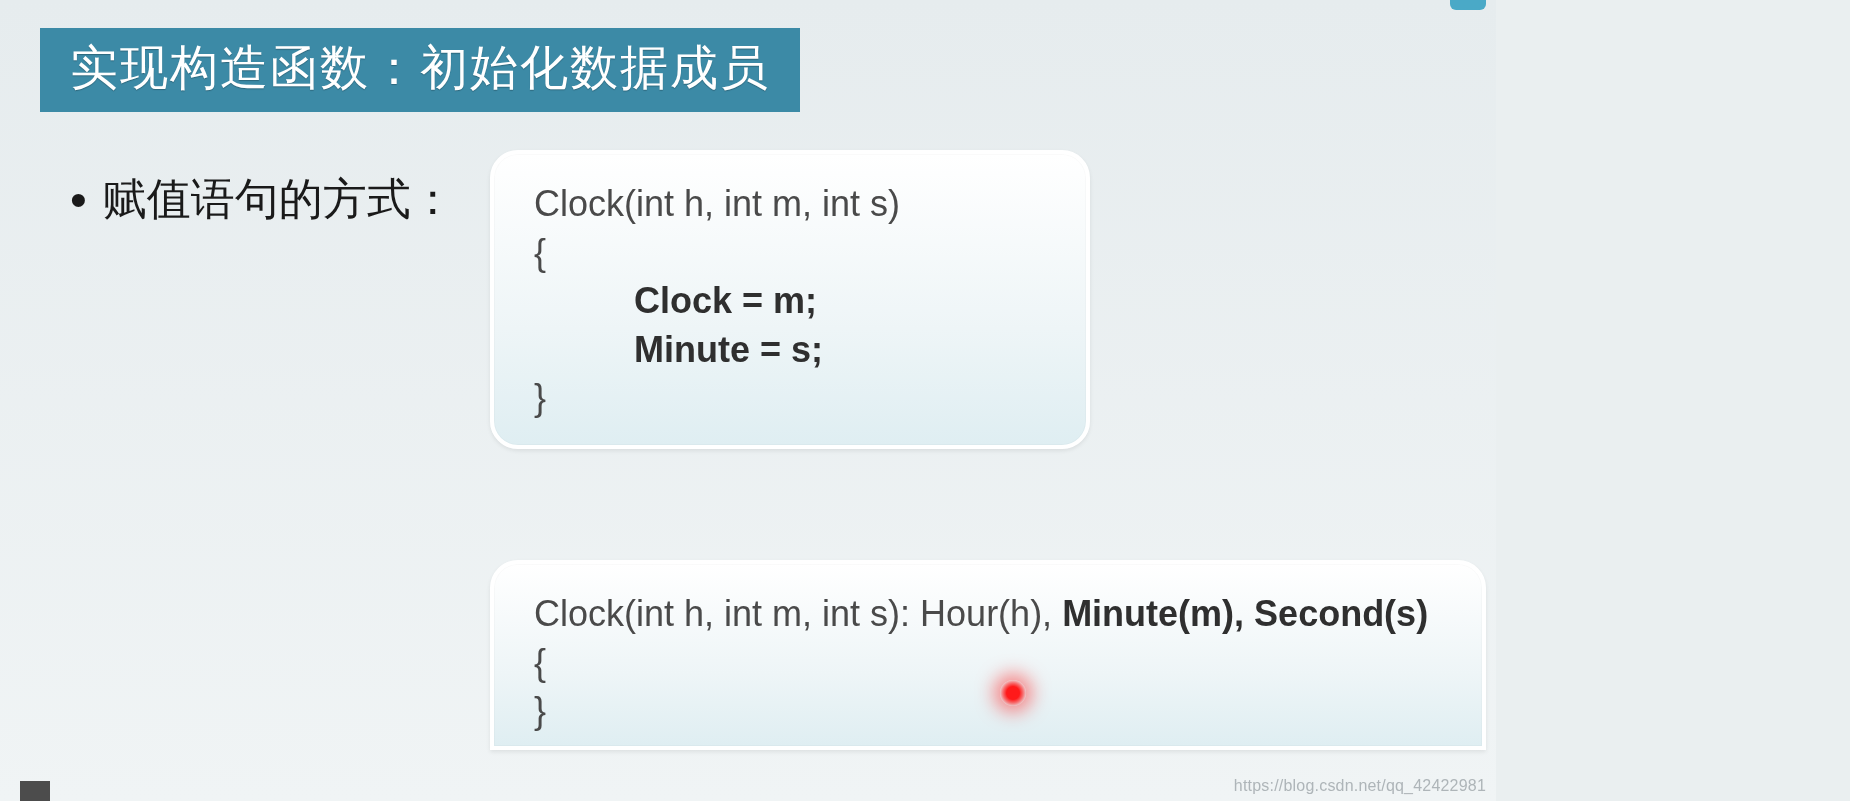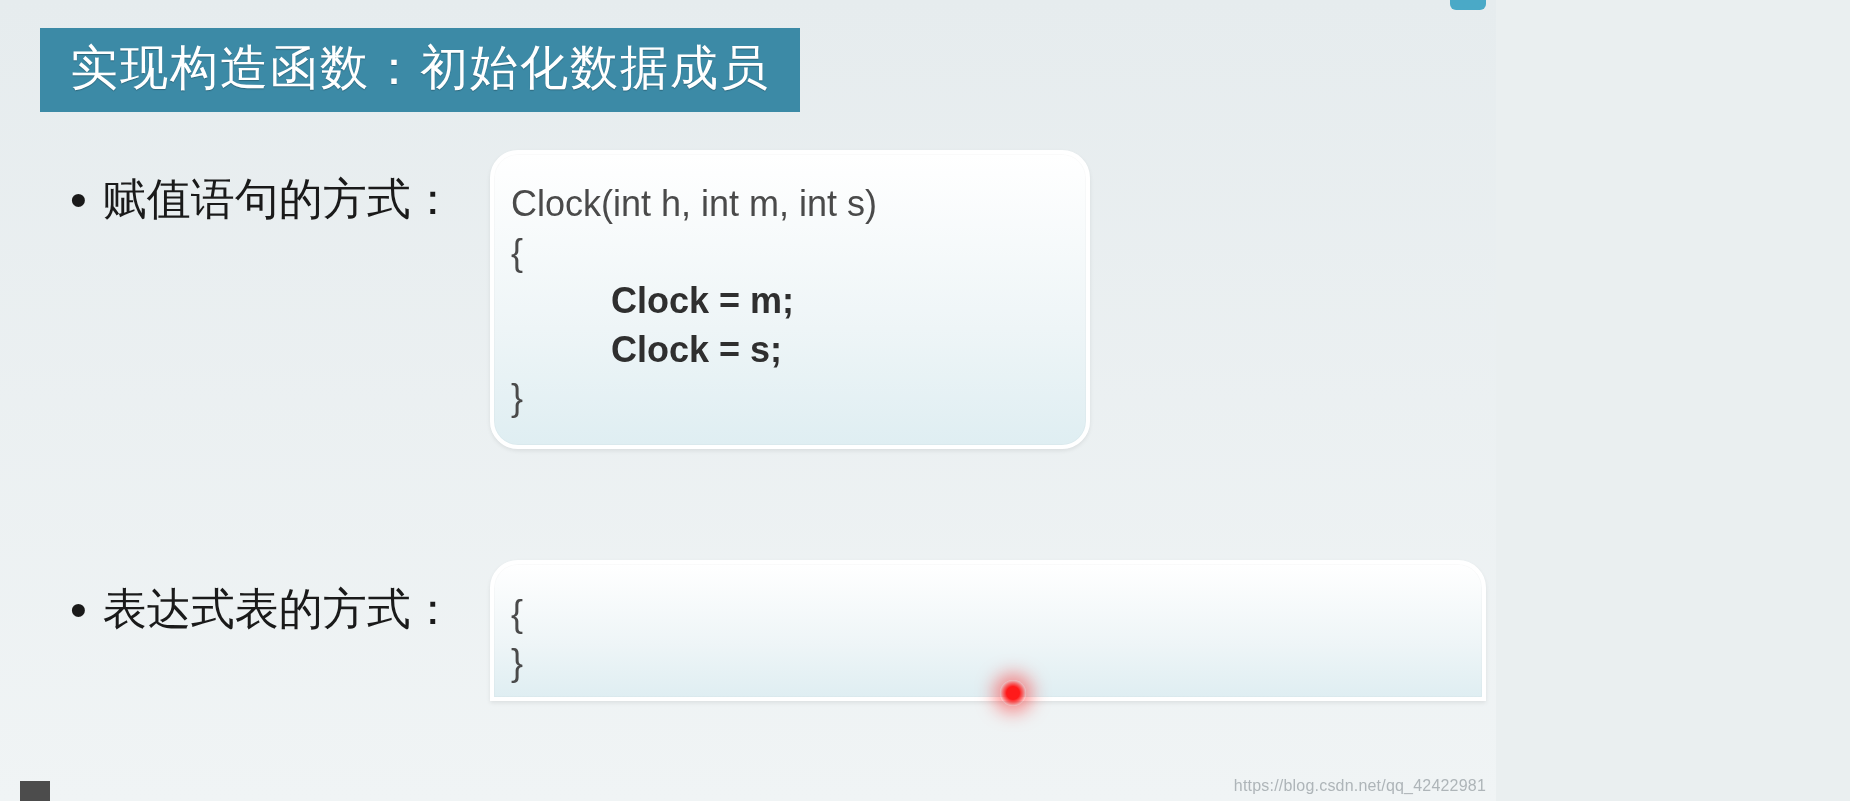--- a/index.html
+++ b/index.html
@@ -58,21 +58,21 @@
     font-size: 48px;
     margin-right: 16px;
     color: #1a1a1a;
   }
   .code-box {
     position: absolute;
     background: linear-gradient(180deg, #ffffff 0%, #eef5f7 60%, #dfeef2 100%);
     border: 4px solid #ffffff;
     border-radius: 28px;
     box-shadow: 0 2px 4px rgba(0,0,0,0.08), inset 0 0 0 1px rgba(0,0,0,0.02);
-    padding: 26px 40px 22px 17px;
+    padding: 26px 40px 22px 40px;
     box-sizing: border-box;
   }
   .code-box.box1 {
     left: 490px;
     top: 150px;
     width: 600px;
   }
   .code-box.box2 {
     left: 490px;
     top: 560px;
@@ -144,29 +144,27 @@
   <div class="title-banner">实现构造函数：初始化数据成员</div>
 
   <div class="bullet-row row1">
     <div class="bullet">赋值语句的方式：</div>
   </div>
 
   <div class="code-box box1">
     <div class="code-line">Clock(int h, int m, int s)</div>
     <div class="code-line">{</div>
     <div class="code-line code-strong">          Clock = m;</div>
-    <div class="code-line code-strong">          Clock = s;</div>
+    <div class="code-line code-strong">          Minute = s;</div>
     <div class="code-line">}</div>
   </div>
 
-  <div class="bullet-row row2">
-    <div class="bullet">表达式表的方式：</div>
-  </div>
 
   <div class="code-box box2">
+    <div class="code-line"><span>Clock(int h, int m, int s): Hour(h), </span><span class="code-strong">Minute(m), Second(s)</span></div>
     <div class="code-line">{</div>
     <div class="code-line">}</div>
   </div>
 
   <div class="laser-pointer"></div>
 
   <div class="watermark">https://blog.csdn.net/qq_42422981</div>
 
   <div class="dark-edge"></div>
 </div>

